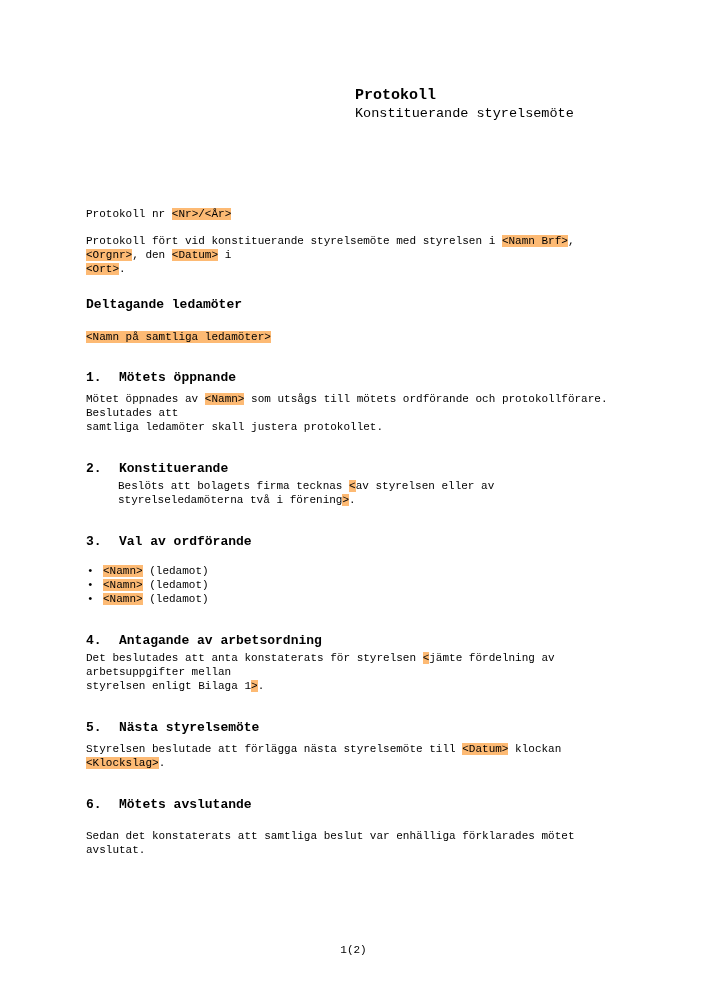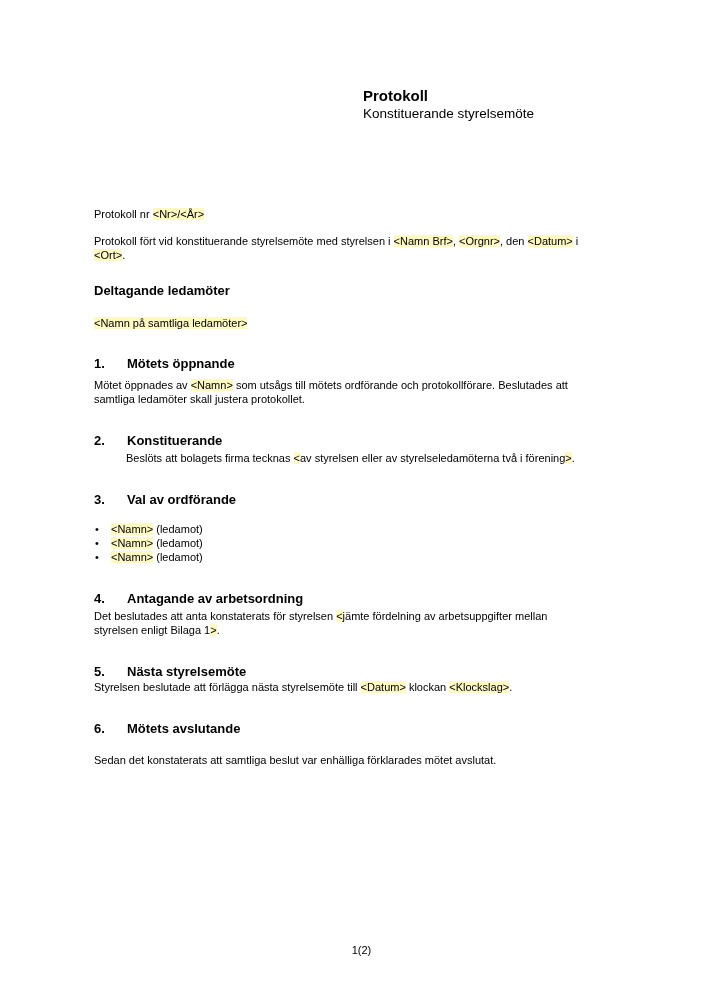--- a/index.html
+++ b/index.html
@@ -1,19 +1,19 @@
 <!DOCTYPE html>
 <html><head>
   <meta charset="utf-8">
   <style>
     html, body { margin: 0; padding: 0; background: #ffffff; }
     body { width: 707px; height: 1000px; position: relative; overflow: hidden;
       font-family: "Liberation Sans", sans-serif; color: #000; }
-    .page { position: absolute; left: 8px; top: 0; width: 625px; height: 1000px; background: #fff; }
-    .hl { background: #fef9c3; }
+    .page { position: absolute; left: 0; top: 0; width: 625px; height: 1000px; background: #fff; font-family: Liberation Mono, monospace; }
+    .hl { background: #fdba74; }
     .title-block { position: absolute; left: 355px; top: 87px; }
     .doc-title { font-size: 15px; font-weight: bold; line-height: 18px; margin: 0; }
     .doc-subtitle { font-size: 13.5px; line-height: 17px; margin: 0; }
     .content { position: absolute; left: 86px; top: 207px; width: 540px; font-size: 11px; line-height: 14px; }
     .p { margin: 0; }
     .h { font-size: 13px; font-weight: bold; line-height: 16px; margin: 0; }
     .h .num { display: inline-block; width: 33px; }
     ul.bullets { list-style: none; margin: 0; padding: 0; }
     ul.bullets li { position: relative; padding-left: 17px; line-height: 14px; }
     ul.bullets li .dot { position: absolute; left: 1px; top: 0; }
@@ -48,21 +48,21 @@
     <ul class="bullets" style="margin-top:14px;">
       <li><span class="dot">•</span><span class="hl">&lt;Namn&gt;</span><span> (ledamot)</span></li>
       <li><span class="dot">•</span><span class="hl">&lt;Namn&gt;</span><span> (ledamot)</span></li>
       <li><span class="dot">•</span><span class="hl">&lt;Namn&gt;</span><span> (ledamot)</span></li>
     </ul>
 
     <p class="h" style="margin-top:27px;"><span class="num">4.</span><span>Antagande av arbetsordning</span></p>
     <p class="p" style="margin-top:2px;"><span>Det beslutades att anta konstaterats för styrelsen </span><span class="hl">&lt;</span><span>jämte fördelning av arbetsuppgifter mellan</span><br><span>styrelsen enligt Bilaga 1</span><span class="hl">&gt;</span><span>.</span></p>
 
     <p class="h" style="margin-top:27px;"><span class="num">5.</span><span>Nästa styrelsemöte</span></p>
-    <p class="p" style="margin-top:0;"><span>Styrelsen beslutade att förlägga nästa styrelsemöte till </span><span class="hl">&lt;Datum&gt;</span><span> klockan </span><span class="hl">&lt;Klockslag&gt;</span><span>.</span></p>
+    <p class="p" style="margin-top:6px;"><span>Styrelsen beslutade att förlägga nästa styrelsemöte till </span><span class="hl">&lt;Datum&gt;</span><span> klockan </span><span class="hl">&lt;Klockslag&gt;</span><span>.</span></p>
 
     <p class="h" style="margin-top:27px;"><span class="num">6.</span><span>Mötets avslutande</span></p>
     <p class="p" style="margin-top:16px;"><span>Sedan det konstaterats att samtliga beslut var enhälliga förklarades mötet avslutat.</span></p>
 
   </div>
 
   <div class="footer">1(2)</div>
 </div>
 
 </body></html>

